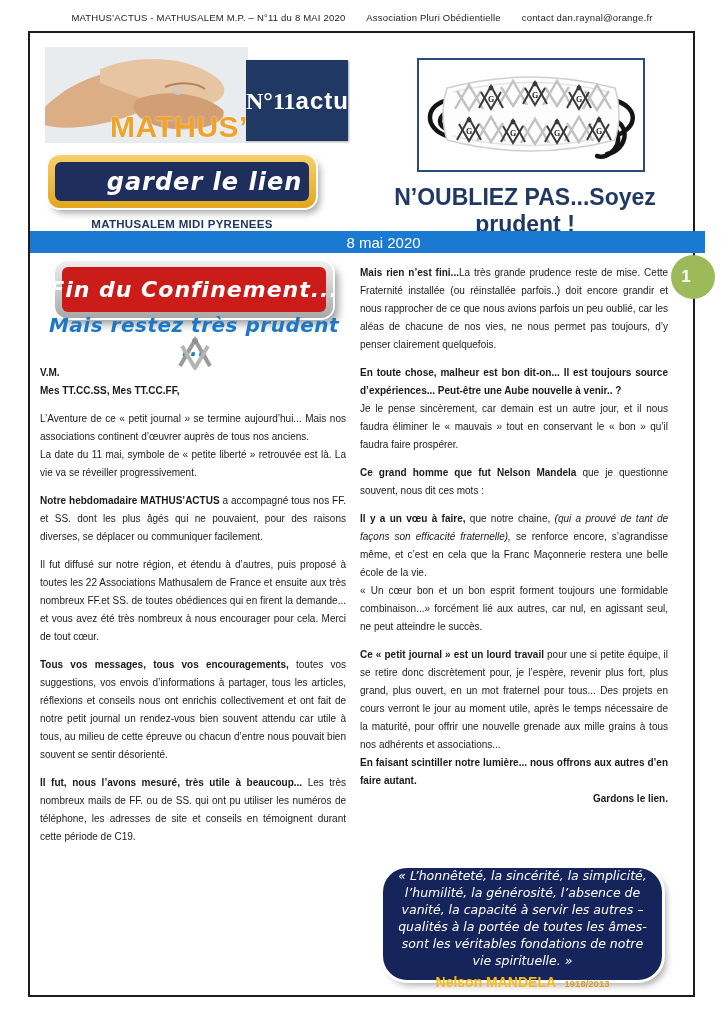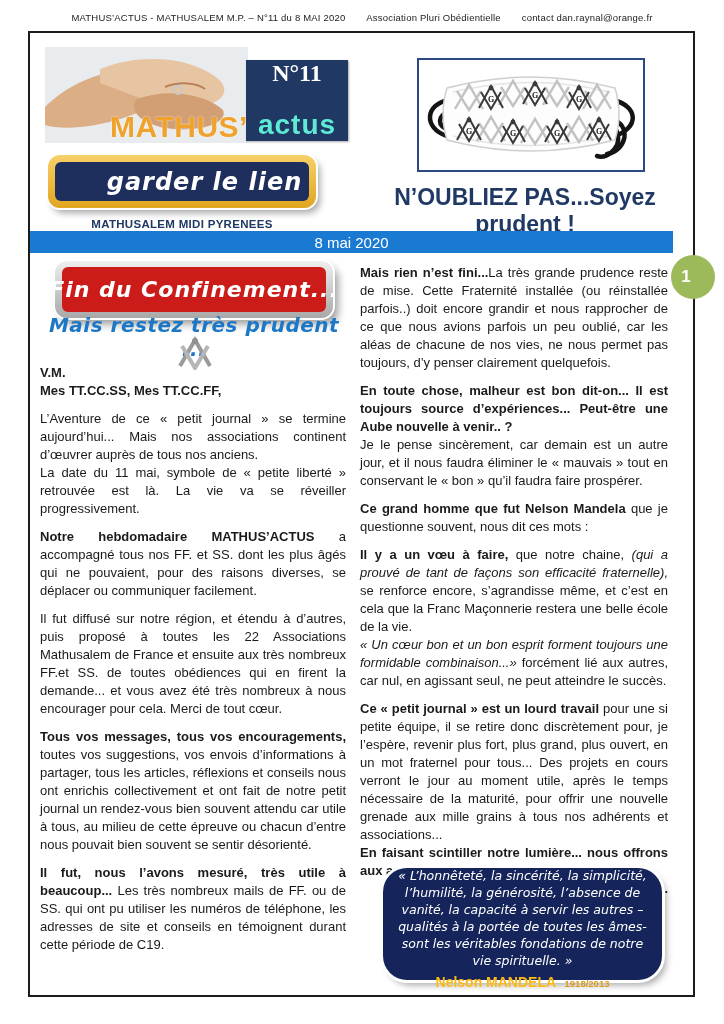--- a/index.html
+++ b/index.html
@@ -27,28 +27,28 @@
     left:45px;top:47px;width:203px;height:96px;overflow:hidden;
     background:linear-gradient(160deg,#f3f5f6,#dfe3e6);
   }
   .brand-prefix{
     left:110px;top:110px;width:150px;font-size:30px;font-weight:bold;
     color:var(--orange,#efa32d);letter-spacing:.5px;
     text-shadow:0 0 2px rgba(255,255,255,.8);
   }
   .issue-box{
     left:246px;top:60px;width:102px;height:81px;background:var(--navy,#1f3864);
-    display:flex;flex-direction:column;align-items:center;justify-content:space-between;
+    display:flex;flex-direction:row;align-items:center;justify-content:space-between;
     box-shadow:1px 1px 2px rgba(0,0,0,.35);
   }
   .issue-number{
     font-family:"Liberation Serif","DejaVu Serif",serif;font-weight:bold;
     color:#fff;font-size:24px;line-height:26px;
   }
-  .brand-suffix{color:#5eead4;font-size:28px;font-weight:bold;line-height:32px;letter-spacing:1px;}
+  .brand-suffix{color:#ffffff;font-size:24px;font-weight:bold;line-height:32px;letter-spacing:1px;}
 
   .tagline-banner{
     left:48px;top:155px;width:268px;height:53px;border-radius:12px;
     background:linear-gradient(#f7d069,#e2a61f);padding:0;box-sizing:border-box;
     box-shadow:0 0 0 2px #fff,4px 5px 7px rgba(0,0,0,.35);
   }
   .tagline-inner{
     position:absolute;left:7px;top:7px;right:7px;bottom:7px;background:#1e2f5e;
     border-radius:6px;display:flex;align-items:center;justify-content:center;padding-left:45px;
   }
@@ -67,21 +67,21 @@
     box-sizing:border-box;overflow:hidden;
   }
   .reminder{
     left:370px;top:184px;width:310px;text-align:center;font-size:23px;font-weight:bold;
     color:var(--navy,#1f3864);
   }
 
   
   .date-bar{
     left:30px;top:231px;width:643px;height:22px;background:var(--bright-blue,#1a7ad2);
-    color:#fff;font-size:15px;display:flex;align-items:center;justify-content:center;
+    color:#fff;font-size:15px;display:flex;align-items:center;justify-content:center;padding-left:32px;
   }
 
   
   .headline-banner{
     left:55px;top:261px;width:278px;height:57px;border-radius:12px;
     background:linear-gradient(#efefef,#a8a8a8);
     box-shadow:0 0 0 2px #fff,5px 6px 8px rgba(0,0,0,.4);
   }
   .headline-inner{
     position:absolute;left:7px;top:6px;right:7px;bottom:6px;background:var(--red,#cb1c1a);
@@ -92,21 +92,21 @@
     font-family:"DejaVu Sans",sans-serif;letter-spacing:1px;white-space:nowrap;
   }
   .sub-headline{
     left:48px;top:313px;width:292px;text-align:center;
     color:var(--script-blue,#1c78c6);font-size:20px;font-weight:bold;font-style:italic;
     font-family:"DejaVu Sans",sans-serif;letter-spacing:.5px;
   }
   .compass-small{left:172px;top:336px;width:46px;height:34px;}
 
   
-  .col{font-size:13px;line-height:18px;text-align:justify;}
+  .col{font-size:10px;line-height:18px;text-align:justify;}
   .col-left{left:40px;top:364px;width:306px;}
   .col-right{left:360px;top:264px;width:308px;}
   .col p{margin:0;}
   .col p.gap{margin-top:10px;}
 
   
   .page-bubble{
     left:671px;top:255px;width:44px;height:44px;border-radius:50%;
     background:var(--green,#9cba59);color:#fff;font-size:17px;font-weight:bold;
     display:flex;align-items:center;justify-content:center;z-index:5;
@@ -232,21 +232,21 @@
     <p class="gap"><span>Il fut diffusé sur notre région, et étendu à d’autres, puis proposé à toutes les 22 Associations Mathusalem de France et ensuite aux très nombreux FF.et SS. de toutes obédiences qui en firent la demande... et vous avez été très nombreux à nous encourager pour cela. Merci de tout cœur.</span></p>
     <p class="gap"><span style="font-weight: 700;">Tous vos messages, tous vos encouragements,</span><span> toutes vos suggestions, vos envois d’informations à partager, tous les articles, réflexions et conseils nous ont enrichis collectivement et ont fait de notre petit journal un rendez-vous bien souvent attendu car utile à tous, au milieu de cette épreuve ou chacun d’entre nous pouvait bien souvent se sentir désorienté.</span></p>
     <p class="gap"><span style="font-weight: 700;">Il fut, nous l’avons mesuré,  très utile à beaucoup...</span><span> Les très nombreux mails de FF. ou de SS. qui ont pu utiliser les numéros de téléphone, les adresses de site et conseils en témoignent durant cette période de C19.</span></p>
   </div>
 <div class="abs col col-right">
     <p><span style="font-weight: 700;">Mais rien n’est fini...</span><span>La très grande prudence reste de mise. Cette Fraternité installée (ou réinstallée parfois..) doit encore grandir et nous rapprocher de ce que nous avions parfois un peu oublié, car les aléas de chacune de nos vies, ne nous permet pas toujours, d’y penser clairement quelquefois.</span></p>
     <p class="gap"><span style="font-weight: 700;">En toute chose, malheur est bon dit-on... Il est toujours source d’expériences... Peut-être une Aube nouvelle à venir.. ?</span></p>
     <p><span>Je le pense sincèrement, car demain est un autre jour, et il nous faudra éliminer le « mauvais » tout en conservant le « bon » qu’il faudra faire prospérer.</span></p>
     <p class="gap"><span style="font-weight: 700;">Ce grand homme que fut Nelson Mandela</span><span> que je questionne souvent, nous dit ces mots :</span></p>
     <p class="gap"><span style="font-weight: 700;">Il y a un vœu à faire,</span><span> que notre chaine, </span><span style="font-style: italic;">(qui a prouvé de tant de façons son efficacité fraternelle),</span><span> se renforce encore, s’agrandisse même, et c’est en cela que la Franc Maçonnerie restera une belle école de la vie.</span></p>
-    <p><span style="font-style: italic;">« Un cœur bon et un bon esprit forment toujours une formidable combinaison...»</span><span> forcément lié aux autres, car nul, en agissant seul, ne peut atteindre le succès.</span></p>
+    <p><span style="">« Un cœur bon et un bon esprit forment toujours une formidable combinaison...»</span><span> forcément lié aux autres, car nul, en agissant seul, ne peut atteindre le succès.</span></p>
     <p class="gap"><span style="font-weight: 700;">Ce « petit journal » est un lourd travail</span><span> pour une si petite équipe, il se retire donc discrètement pour, je l’espère, revenir plus fort, plus grand, plus ouvert, en un mot fraternel pour tous... Des projets en cours verront le jour au moment utile, après le temps nécessaire de la maturité, pour offrir une nouvelle grenade aux mille grains à tous nos adhérents et associations...</span></p>
     <p><span style="font-weight: 700;">En faisant scintiller notre lumière... nous offrons aux autres d’en faire autant.</span></p>
     <p style="text-align: right;"><span style="font-weight: 700;">Gardons le lien.</span></p>
   </div>
 
 <div class="abs quote-box">
   <div class="quote-text">« L’honnêteté, la sincérité, la simplicité, l’humilité, la générosité, l’absence de vanité, la capacité à servir les autres –qualités à la portée de toutes les âmes- sont les véritables fondations de notre vie spirituelle. »</div>
   <div class="quote-author-line">
     <span class="quote-author">Nelson MANDELA</span>
     <span class="quote-dates">1918/2013</span>

